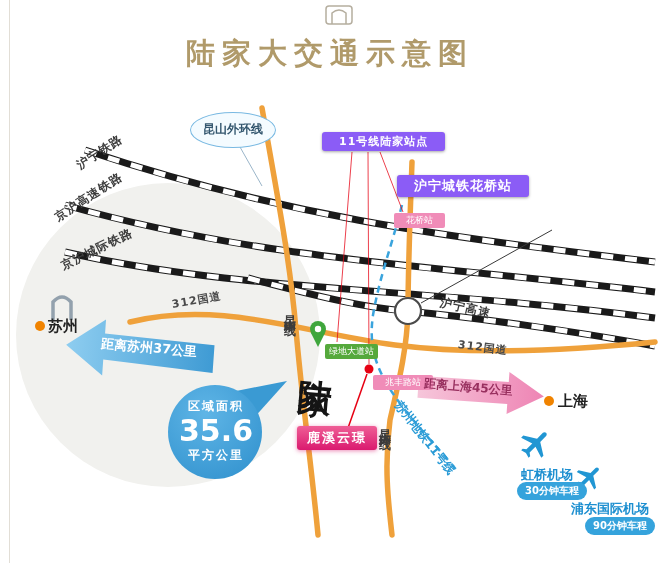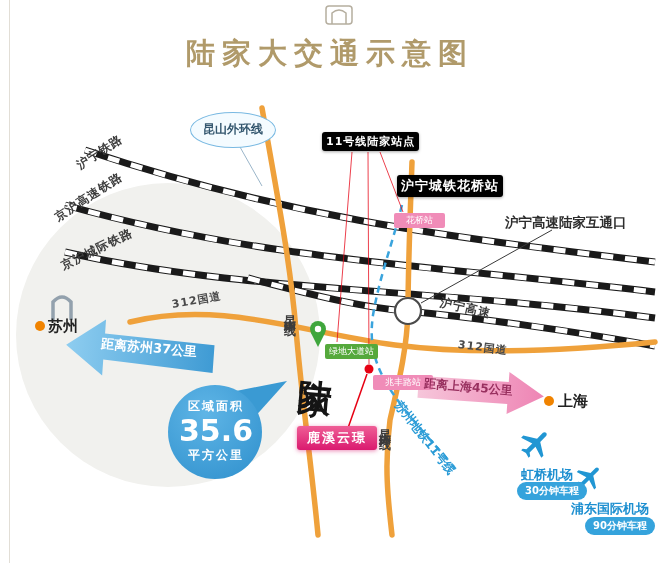--- a/index.html
+++ b/index.html
@@ -5,21 +5,21 @@
   html,body{margin:0;padding:0;background:#fff;}
   #stage{position:relative;width:660px;height:563px;background:#fff;overflow:hidden;
          font-family:"DejaVu Sans","Liberation Sans",sans-serif;}
   #mapsvg{position:absolute;left:0;top:0;}
   .lbl{position:absolute;white-space:nowrap;}
   .title{left:0;right:0;top:34px;text-align:center;font-size:29px;font-weight:bold;
          color:#b09a6a;letter-spacing:7px;font-family:"DejaVu Serif","Liberation Serif",serif;}
   .rail-lbl{font-size:12px;font-weight:bold;color:#3c3c3c;letter-spacing:1px;transform-origin:0 50%;}
   .road-lbl{font-size:11px;font-weight:bold;color:#4a4a4a;letter-spacing:1px;transform-origin:0 50%;}
   .vert{writing-mode:vertical-rl;letter-spacing:2px;}
-  .redbox{background:#000000;color:#fff;border-radius:3px;padding:2px 4px;font-weight:bold;
+  .redbox{background:#8b5cf6;color:#fff;border-radius:3px;padding:2px 17px;font-weight:bold;
           font-size:11px;box-shadow:0 1px 3px rgba(0,0,0,.35);letter-spacing:1px;}
   .pinktag{background:#f08cb8;color:#fff;font-size:9px;padding:1px 12px;border-radius:2px;}
   .greentag{background:#55a93c;color:#fff;font-size:9px;padding:1px 4px;border-radius:2px;}
   .blob{border:1.5px solid #79b9e2;background:#f4fbff;border-radius:50%;display:flex;flex-direction:column;
         align-items:center;justify-content:center;text-align:center;color:#33566e;font-weight:bold;
         font-size:12px;line-height:1.3;position:absolute;}
   .badge{position:absolute;background:#35a3dc;color:#fff;font-size:10px;padding:2px 8px;
          border-radius:9px;font-weight:bold;}
   .city{font-size:15px;font-weight:bold;color:#222;}
   .airport-name{font-size:13px;font-weight:bold;color:#1d8fd0;}
@@ -139,21 +139,20 @@
   <div class="lbl road-lbl" style="left:458px;top:337px;transform:rotate(7deg);">312国道</div>
   <div class="lbl rail-lbl vert" style="left:281px;top:306px;">昆山中环线</div>
   <div class="lbl rail-lbl vert" style="left:376px;top:420px;">昆山外环线</div>
 
   <div class="lbl blob" style="left:190px;top:112px;width:84px;height:34px;">
     <span>昆山外环线</span>
   </div>
 
   <div class="lbl redbox" style="left:322px;top:132px;">11号线陆家站点</div>
   <div class="lbl redbox" style="left:397px;top:175px;font-size:13px;">沪宁城铁花桥站</div>
-  <div class="lbl" style="left:505px;top:214px;font-size:13.5px;font-weight:bold;color:#2e2e2e;">沪宁高速陆家互通口</div>
 
   <div class="lbl pinktag" style="left:394px;top:213px;">花桥站</div>
   <div class="lbl pinktag" style="left:373px;top:375px;">兆丰路站</div>
   <div class="lbl greentag" style="left:325px;top:344px;">绿地大道站</div>
 
   <div class="lbl city" style="left:48px;top:317px;">苏州</div>
   <div class="lbl city" style="left:558px;top:392px;">上海</div>
 
   <div class="lbl" style="left:101px;top:339px;transform:rotate(5deg);font-size:13px;font-weight:bold;color:#fff;">距离苏州37公里</div>
   <div class="lbl" style="left:424px;top:379px;transform:rotate(5deg);font-size:12px;font-weight:bold;color:#98305f;">距离上海45公里</div>

